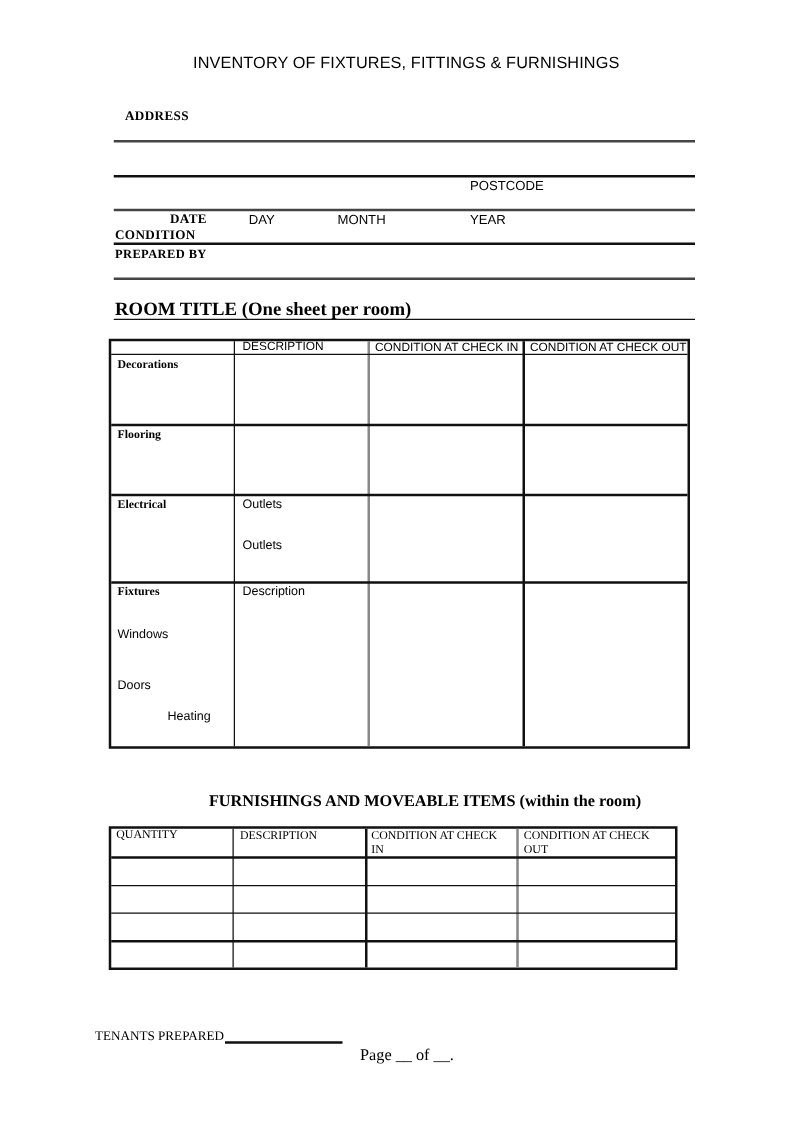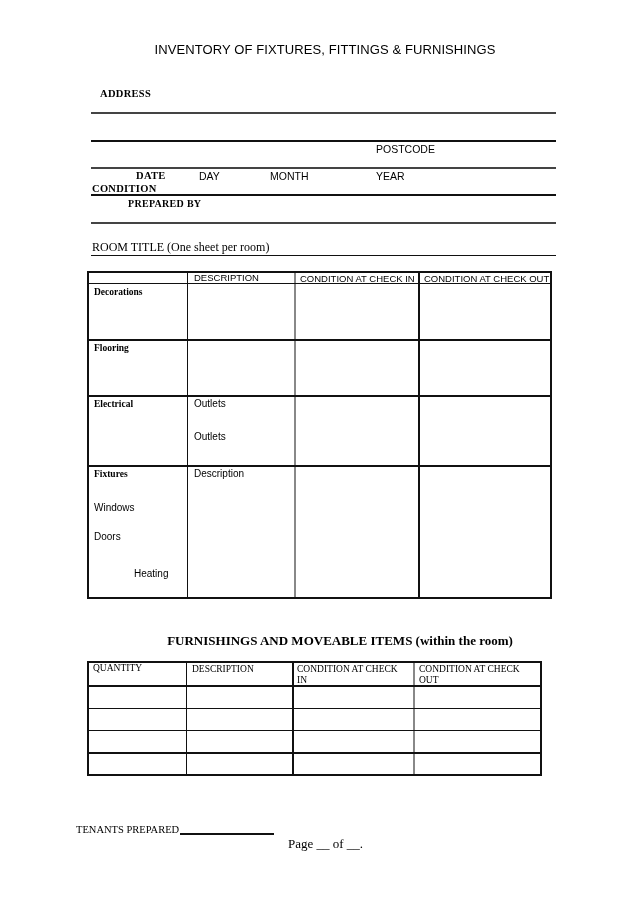--- a/index.html
+++ b/index.html
@@ -9,21 +9,21 @@
     .abs { position: absolute; }
 
     .main-title { left: 0; width: 650px; top: 42px; text-align: center; font-size: 13px; letter-spacing: 0.1px; }
 
     .lbl-bold { font-family: "Liberation Serif", serif; font-weight: bold; font-size: 10.5px; letter-spacing: 0.3px; }
     .lbl-sans { font-family: "Liberation Sans", sans-serif; font-size: 10.5px; }
 
     .hline { position: absolute; left: 91px; width: 465px; height: 0; border-top: 2px solid #444; }
     .hline.dark { border-top-color: #111; }
 
-    .room-title { left: 92px; top: 240px; font-family: "Liberation Serif", serif; font-weight: normal; font-size: 12px; }
+    .room-title { left: 92px; top: 240px; font-family: "Liberation Serif", serif; font-weight: bold; font-size: 15px; }
 
     
     .room-table { position: absolute; left: 87px; top: 271px; width: 465px; height: 328px; border: 2px solid #111; }
     .room-table .col-line { position: absolute; top: 0; bottom: 0; width: 0; }
     .room-table .row-line { position: absolute; left: 0; right: 0; height: 0; border-top: 2px solid #111; }
     .cell-text { position: absolute; }
 
     .th-sans { font-family: "Liberation Sans", sans-serif; font-size: 9.5px; }
     .row-label { font-family: "Liberation Serif", serif; font-weight: bold; font-size: 9.5px; }
     .sub-text { font-family: "Liberation Sans", sans-serif; font-size: 10px; }
@@ -49,21 +49,21 @@
 <div class="abs lbl-sans" style="left:376px; top:143px;">POSTCODE</div>
 <div class="hline" style="top:167px;"></div>
 
 <div class="abs lbl-bold" style="left:104px; top:170px;margin-left:32px;">DATE</div>
 <div class="abs lbl-bold" style="left:92px; top:183px;">CONDITION</div>
 <div class="abs lbl-sans" style="left:199px; top:170px;">DAY</div>
 <div class="abs lbl-sans" style="left:270px; top:170px;">MONTH</div>
 <div class="abs lbl-sans" style="left:376px; top:170px;">YEAR</div>
 <div class="hline dark" style="top:194px;"></div>
 
-<div class="abs lbl-bold" style="left:92px; top:198px; font-size:10px;margin-left:36px;">PREPARED BY</div>
+<div class="abs lbl-bold" style="left:92px; top:198px; font-size:10px;">PREPARED BY</div>
 <div class="hline" style="top:222px;"></div>
 
 <div class="abs room-title">ROOM TITLE (One sheet per room)</div>
 <div class="hline dark" style="top:255px; border-top-width:1.5px;"></div>
 
 <div class="room-table">
 
   <div class="col-line" style="left:98px; border-left:1.5px solid #111;"></div>
   <div class="col-line" style="left:205px; border-left:2px solid #888;"></div>
   <div class="col-line" style="left:329px; border-left:2px solid #111;"></div>
@@ -81,21 +81,21 @@
 
   <div class="cell-text row-label" style="left:5px; top:70px;">Flooring</div>
 
   <div class="cell-text row-label" style="left:5px; top:126px;">Electrical</div>
   <div class="cell-text sub-text" style="left:105px; top:125px;">Outlets</div>
   <div class="cell-text sub-text" style="left:105px; top:158px;">Outlets</div>
 
   <div class="cell-text row-label" style="left:5px; top:196px;">Fixtures</div>
   <div class="cell-text sub-text" style="left:105px; top:195px;">Description</div>
   <div class="cell-text sub-text" style="left:5px; top:229px;">Windows</div>
-  <div class="cell-text sub-text" style="left:5px; top:258px;">Doors</div>
+  <div class="cell-text sub-text" style="left:5px; top:270px;">Doors</div>
   <div class="cell-text sub-text" style="left:5px; top:295px;padding-left:40px;">Heating</div>
 </div>
 
 <div class="abs furn-title">FURNISHINGS AND MOVEABLE ITEMS (within the room)</div>
 
 <div class="furn-table">
   <div class="col-line abs" style="top:0; bottom:0; left:97px; border-left:1.5px solid #111;"></div>
   <div class="col-line abs" style="top:0; bottom:0; left:203px; border-left:2px solid #111;"></div>
   <div class="col-line abs" style="top:0; bottom:0; left:324px; border-left:2px solid #888;"></div>
 

